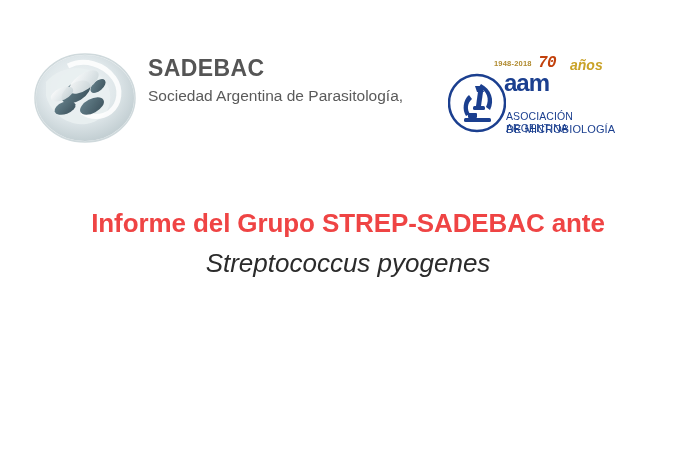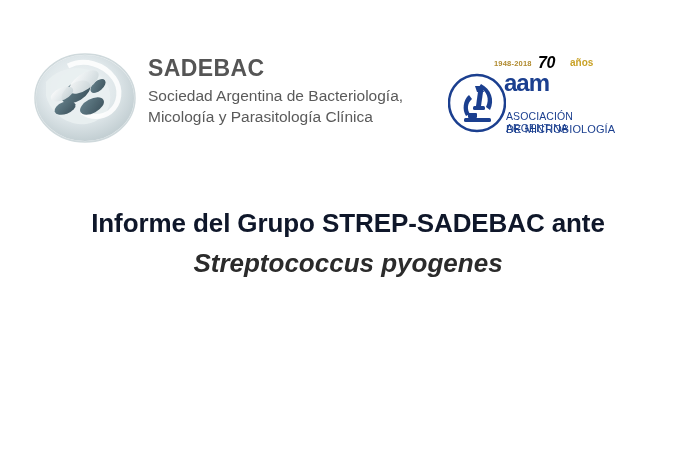--- a/index.html
+++ b/index.html
@@ -84,31 +84,33 @@
     font-weight: bold;
     color: #b08a2e;
     letter-spacing: 0.2px;
   }
   .aam-anniv-70 {
     position: absolute;
     left: 44px;
     top: 0px;
     font-size: 16px;
     font-weight: bold;
-    color: #000000;
+    color: #c2410c;
     font-style: italic;
     letter-spacing: -0.5px;
+    font-family: Liberation Mono, monospace;
   }
   .aam-anniv-anos {
     position: absolute;
     left: 76px;
     top: 3px;
-    font-size: 10px;
+    font-size: 14px;
     font-weight: bold;
     color: #c9a227;
+    font-style: italic;
   }
   .aam-mark {
     position: absolute;
     left: 0px;
     top: 18px;
     width: 58px;
     height: 62px;
   }
   .aam-mark svg { display: block; }
   .aam-letters {
@@ -144,27 +146,27 @@
   .title-block {
     position: absolute;
     left: 0;
     top: 205px;
     width: 696px;
     text-align: center;
   }
   .title-line {
     font-size: 26px;
     font-weight: bold;
-    color: #0f172a;
+    color: #ef4444;
     line-height: 1.45;
     letter-spacing: -0.1px;
   }
   .title-italic {
     font-size: 26px;
-    font-weight: bold;
+    font-weight: normal;
     font-style: italic;
     color: #2b2b2b;
     line-height: 1.45;
     margin-top: 2px;
   }
 </style>
 </head>
 <body>
 
 <div class="page">
@@ -202,22 +204,21 @@
           <ellipse cx="52" cy="34" rx="17" ry="8" transform="rotate(-35 52 34)"></ellipse>
           <ellipse cx="30" cy="46" rx="12" ry="6" transform="rotate(-25 30 46)"></ellipse>
         </g>
         <ellipse cx="53" cy="50" rx="50" ry="44" fill="none" stroke="#cfd9dc" stroke-width="1.5"></ellipse>
       </svg>
     </div>
 
     <div class="sadebac-text">
       <div class="sadebac-title">SADEBAC</div>
       <div class="sadebac-sub">
-        <div>Sociedad Argentina de Bacteriología,</div>
-        <div>Micología y Parasitología Clínica</div>
+        <div>Sociedad Argentina de Parasitología,</div>
       </div>
     </div>
 
     <div class="aam-logo">
 
       <div class="aam-anniv">
         <span class="aam-anniv-years">1948-2018</span>
         <span class="aam-anniv-70">70</span>
         <span class="aam-anniv-anos">años</span>
       </div>

